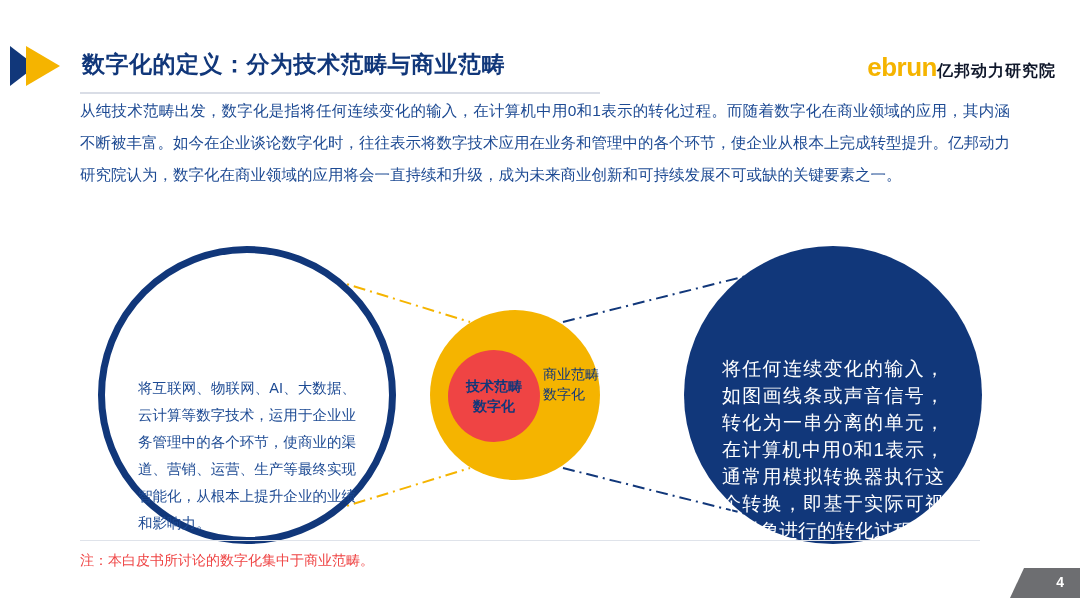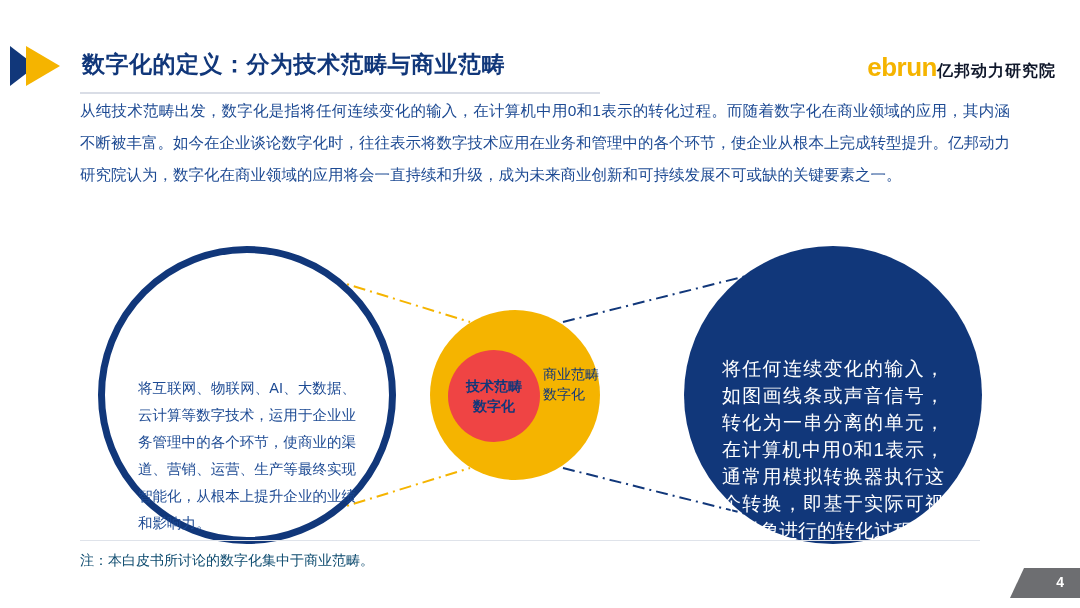--- a/index.html
+++ b/index.html
@@ -199,21 +199,21 @@
     width: 1080px;
     height: 310px;
   }
 
   
   .footnote {
     position: absolute;
     left: 80px;
     top: 552px;
     font-size: 14px;
-    color: #0c4a6e;
+    color: #ef4444;
   }
   .footer-rule {
     position: absolute;
     left: 80px;
     top: 540px;
     width: 900px;
     height: 1px;
     background: #dfe3ea;
   }
   .page-num-wrap {

